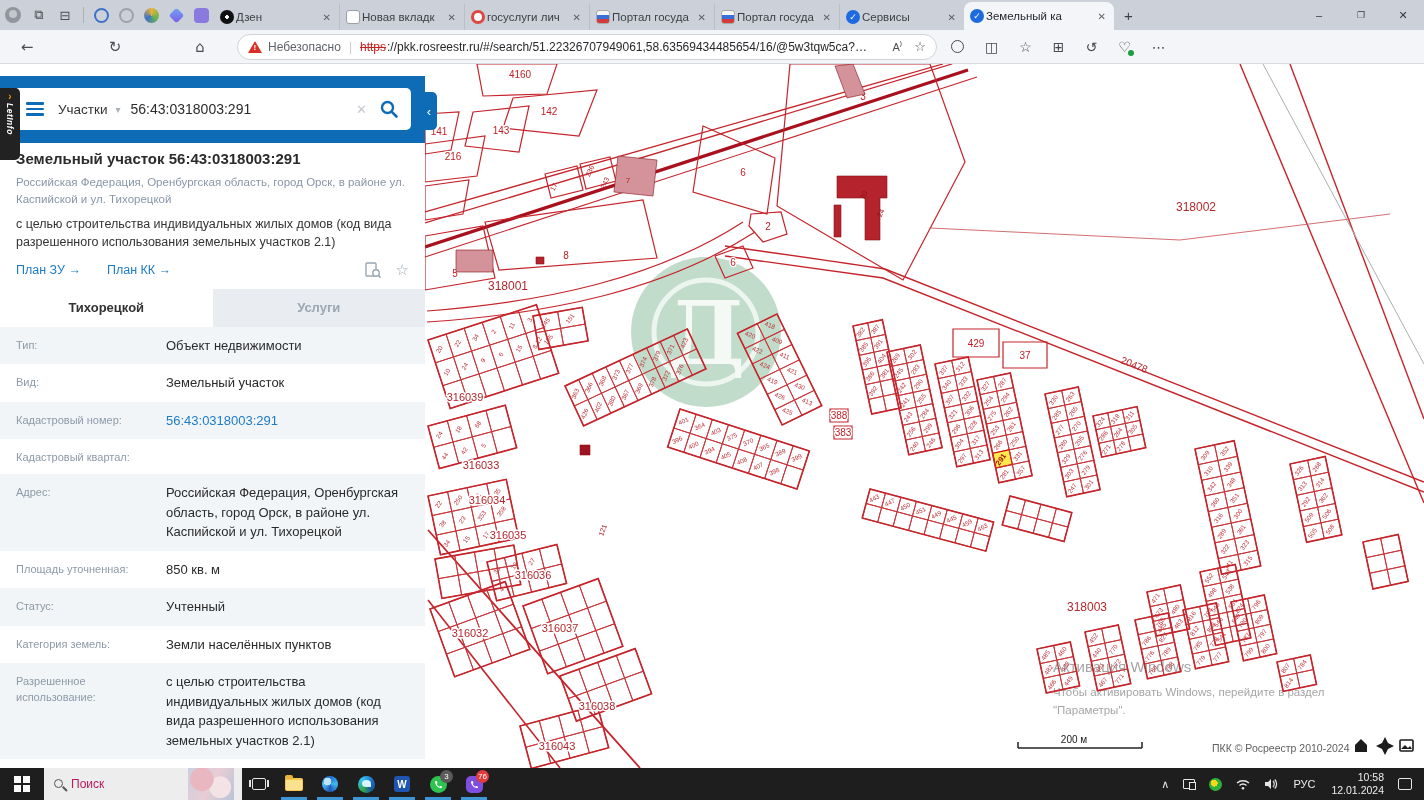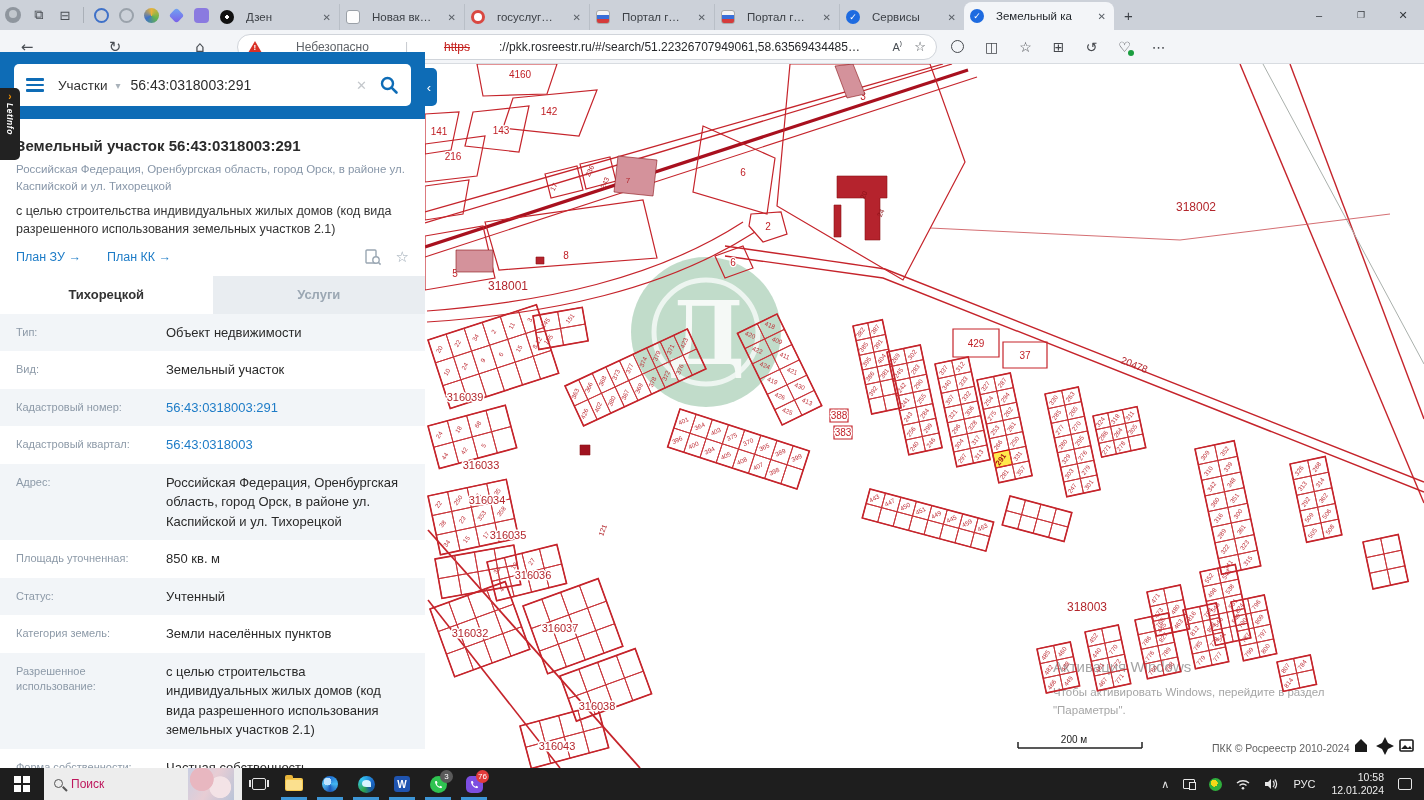--- a/index.html
+++ b/index.html
@@ -9,61 +9,61 @@
   .tb-icons { display:flex; align-items:center; height:30px; }
   .tbic { width:26px; height:22px; display:flex; align-items:center; justify-content:center; font-size:13px; color:#4a4f55; }
   .avatar { width:16px; height:16px; border-radius:50%; background:#8f969e; position:relative; }
   .avatar::after{content:"";position:absolute;left:4px;top:3px;width:8px;height:8px;border-radius:50%;background:#c2c7cd;}
   .vdiv { width:1px; height:16px; background:#aab0b8; margin:0 5px; }
   .extc { width:15px; height:15px; border-radius:50%; margin:0 5px; }
   .tabs { display:flex; height:30px; align-items:flex-end; }
   .tab { width:125px; height:26px; display:flex; align-items:center; padding:0 6px; font-size:11.5px; color:#3c4046; border-left:1px solid #b9bfc7; position:relative; }
   .tab:first-child{border-left:none;}
   .tab.active { background:#f3f5f8; border-radius:8px 8px 0 0; height:28px; border-left:none; color:#1f2328; width:150px; }
-  .tab .lbl { flex:1; overflow:hidden; white-space:nowrap; text-overflow:ellipsis; margin:0 12px; }
+  .tab .lbl { flex:1; overflow:hidden; white-space:nowrap; text-overflow:ellipsis; margin:0 2px; }
   .tab .x { font-size:10px; color:#5b6168; padding:0 2px; }
   .fav { width:14px; height:14px; border-radius:50%; flex:none; display:flex; align-items:center; justify-content:center; font-size:9px; color:#fff; }
   .fav.dzen { background:radial-gradient(circle,#fff 0 18%,#111 19% 100%); }
   .fav.newtab { background:#fdfdfd; border:1px solid #9aa0a7; border-radius:3px; }
   .fav.gosred { background:#fff; border:3.5px solid #d94841; }
   .fav.flag { border-radius:3px; background:linear-gradient(#f5f5f5 0 33%,#3a6fd8 33% 66%,#d53b3b 66% 100%); border:0.5px solid #aaa; }
   .fav.shield { background:#1e6be0; }
   .newtab-btn { font-size:15px; color:#3c4046; margin-left:10px; }
   .wctrl { position:absolute; top:0; right:0; height:30px; display:flex; }
   .wctrl span { width:42px; height:30px; display:flex; align-items:center; justify-content:center; font-size:11px; color:#33373c; }
   .toolbar { position:absolute; left:0; top:30px; width:1424px; height:34px; background:#f3f5f8; display:flex; align-items:center; border-bottom:1px solid #d8dce1; }
   .navbtn { font-size:15px; color:#494e54; width:30px; text-align:center; font-family:"DejaVu Sans",sans-serif; }
   .navbtn.back{margin-left:12px;} .navbtn.reload{margin-left:58px;} .navbtn.home{margin-left:55px;}
-  .omnibox { margin-left:22px; width:700px; height:26px; background:#fff; border:1px solid #d0d4da; border-radius:13px; display:flex; align-items:center; padding:0 10px; font-size:12px;gap:28px; }
+  .omnibox { margin-left:22px; width:700px; height:26px; background:#fff; border:1px solid #d0d4da; border-radius:13px; display:flex; align-items:center; padding:0 10px; font-size:12px; }
   .warn-tri { width:0; height:0; border-left:7px solid transparent; border-right:7px solid transparent; border-bottom:12px solid #d93025; position:relative; margin-right:6px; }
   .warn-tri::after{content:"!";position:absolute;left:-1.5px;top:2px;font-size:8px;color:#fff;font-weight:bold;}
   .warn-txt { color:#5f6368; margin-right:8px; }
   .url-sep { color:#c6cacf; margin-right:8px; }
   .https { color:#c5221f; text-decoration:line-through; margin-right:1px; }
   .url { color:#26282b; white-space:nowrap; overflow:hidden; text-overflow:ellipsis; max-width:480px; }
   .omni-right { margin-left:auto; display:flex; align-items:center; gap:12px; color:#494e54; }
   .tbr { display:flex; align-items:center; margin-left:14px; gap:21px; color:#46494e; font-family:"DejaVu Sans",sans-serif; font-size:14px; }
   .ring { width:13px; height:13px; border:1.6px solid #46494e; border-radius:50%; display:inline-block; }
   .heart { position:relative; }
   .heart .dot { position:absolute; right:-3px; bottom:-1px; width:6px; height:6px; background:#1a9e3f; border-radius:50%; }
   
-  .panel { position:absolute; left:0; top:52px; width:425px; height:672px; background:#fff; z-index:3; }
+  .panel { position:absolute; left:0; top:76px; width:425px; height:672px; background:#fff; z-index:3; }
   .phead { height:67px; background:#0e6cb6; padding:12px 14px 0 14px; }
   .searchpill { height:42px; background:#fff; border-radius:5px; display:flex; align-items:center; padding:0 12px; }
   .burger { width:18px; display:flex; flex-direction:column; gap:3px; margin-right:14px; }
   .burger i { height:2.5px; background:#0e6cb6; border-radius:1px; }
   .cat { font-size:13.5px; color:#333; }
   .chev { color:#a9b2ba; font-size:10px; margin:0 10px 0 8px; }
   .sval { font-size:14px; color:#2c2c2c; flex:1; }
   .clr { color:#c3c7cb; font-size:13px; margin-right:12px; }
   .collapse { position:absolute; left:421px; top:16px; width:16px; height:38px; background:#0e6cb6; border-radius:0 5px 5px 0; color:#fff; display:flex; align-items:center; justify-content:center; font-size:13px; z-index:2;}
   .letinfo { position:absolute; left:0; top:88px; width:20px; height:72px; background:#222; border-radius:0 5px 5px 0; z-index:6; display:flex; flex-direction:column; align-items:center; padding-top:3px;}
   .letinfo .ar { color:#f59300; font-size:10px; font-weight:bold; }
   .letinfo .vt { writing-mode:vertical-lr; font-size:8.5px; color:#fff; font-weight:bold; font-style:italic; margin-top:1px; letter-spacing:0.5px;}
-  .pbody { padding:18px 16px 6px 16px; }
+  .pbody { padding:7px 16px 6px 16px; }
   .ptitle { font-size:15px; font-weight:bold; color:#2b2b2b; margin-bottom:7px; }
   .psub { font-size:11.5px; color:#8796a8; line-height:1.45; margin-bottom:8px; }
   .pdesc { font-size:12.5px; color:#333; line-height:1.45; margin-bottom:9px; }
   .plinks { display:flex; align-items:center; font-size:12.5px; }
   .plink { color:#1e7cc7; margin-right:26px; }
   .pact { margin-left:auto; display:flex; gap:14px; color:#9aa7b3; font-size:15px; font-family:"DejaVu Sans",sans-serif;}
   .ptabs { display:flex; height:38px; margin-top:4px; }
   .ptab { flex:1; display:flex; align-items:center; justify-content:center; font-size:13px;font-weight:bold; }
   .ptab.active { background:#fff; color:#333; font-weight:bold; }
   .ptab.idle { background:#e9edf1; color:#9ba7b3; }
@@ -262,21 +262,20 @@
       <div class="prow">
         <div class="pl">Вид:</div>
         <div class="pv">Земельный участок</div>
       </div>
       <div class="prow alt">
         <div class="pl">Кадастровый номер:</div>
         <div class="pv link">56:43:0318003:291</div>
       </div>
       <div class="prow">
         <div class="pl">Кадастровый квартал:</div>
-        <div class="pv link">56:43:0318003</div>
       </div>
       <div class="prow alt">
         <div class="pl">Адрес:</div>
         <div class="pv">Российская Федерация, Оренбургская область, город Орск, в районе ул. Каспийской и ул. Тихорецкой</div>
       </div>
       <div class="prow">
         <div class="pl">Площадь уточненная:</div>
         <div class="pv">850 кв. м</div>
       </div>
       <div class="prow alt">

